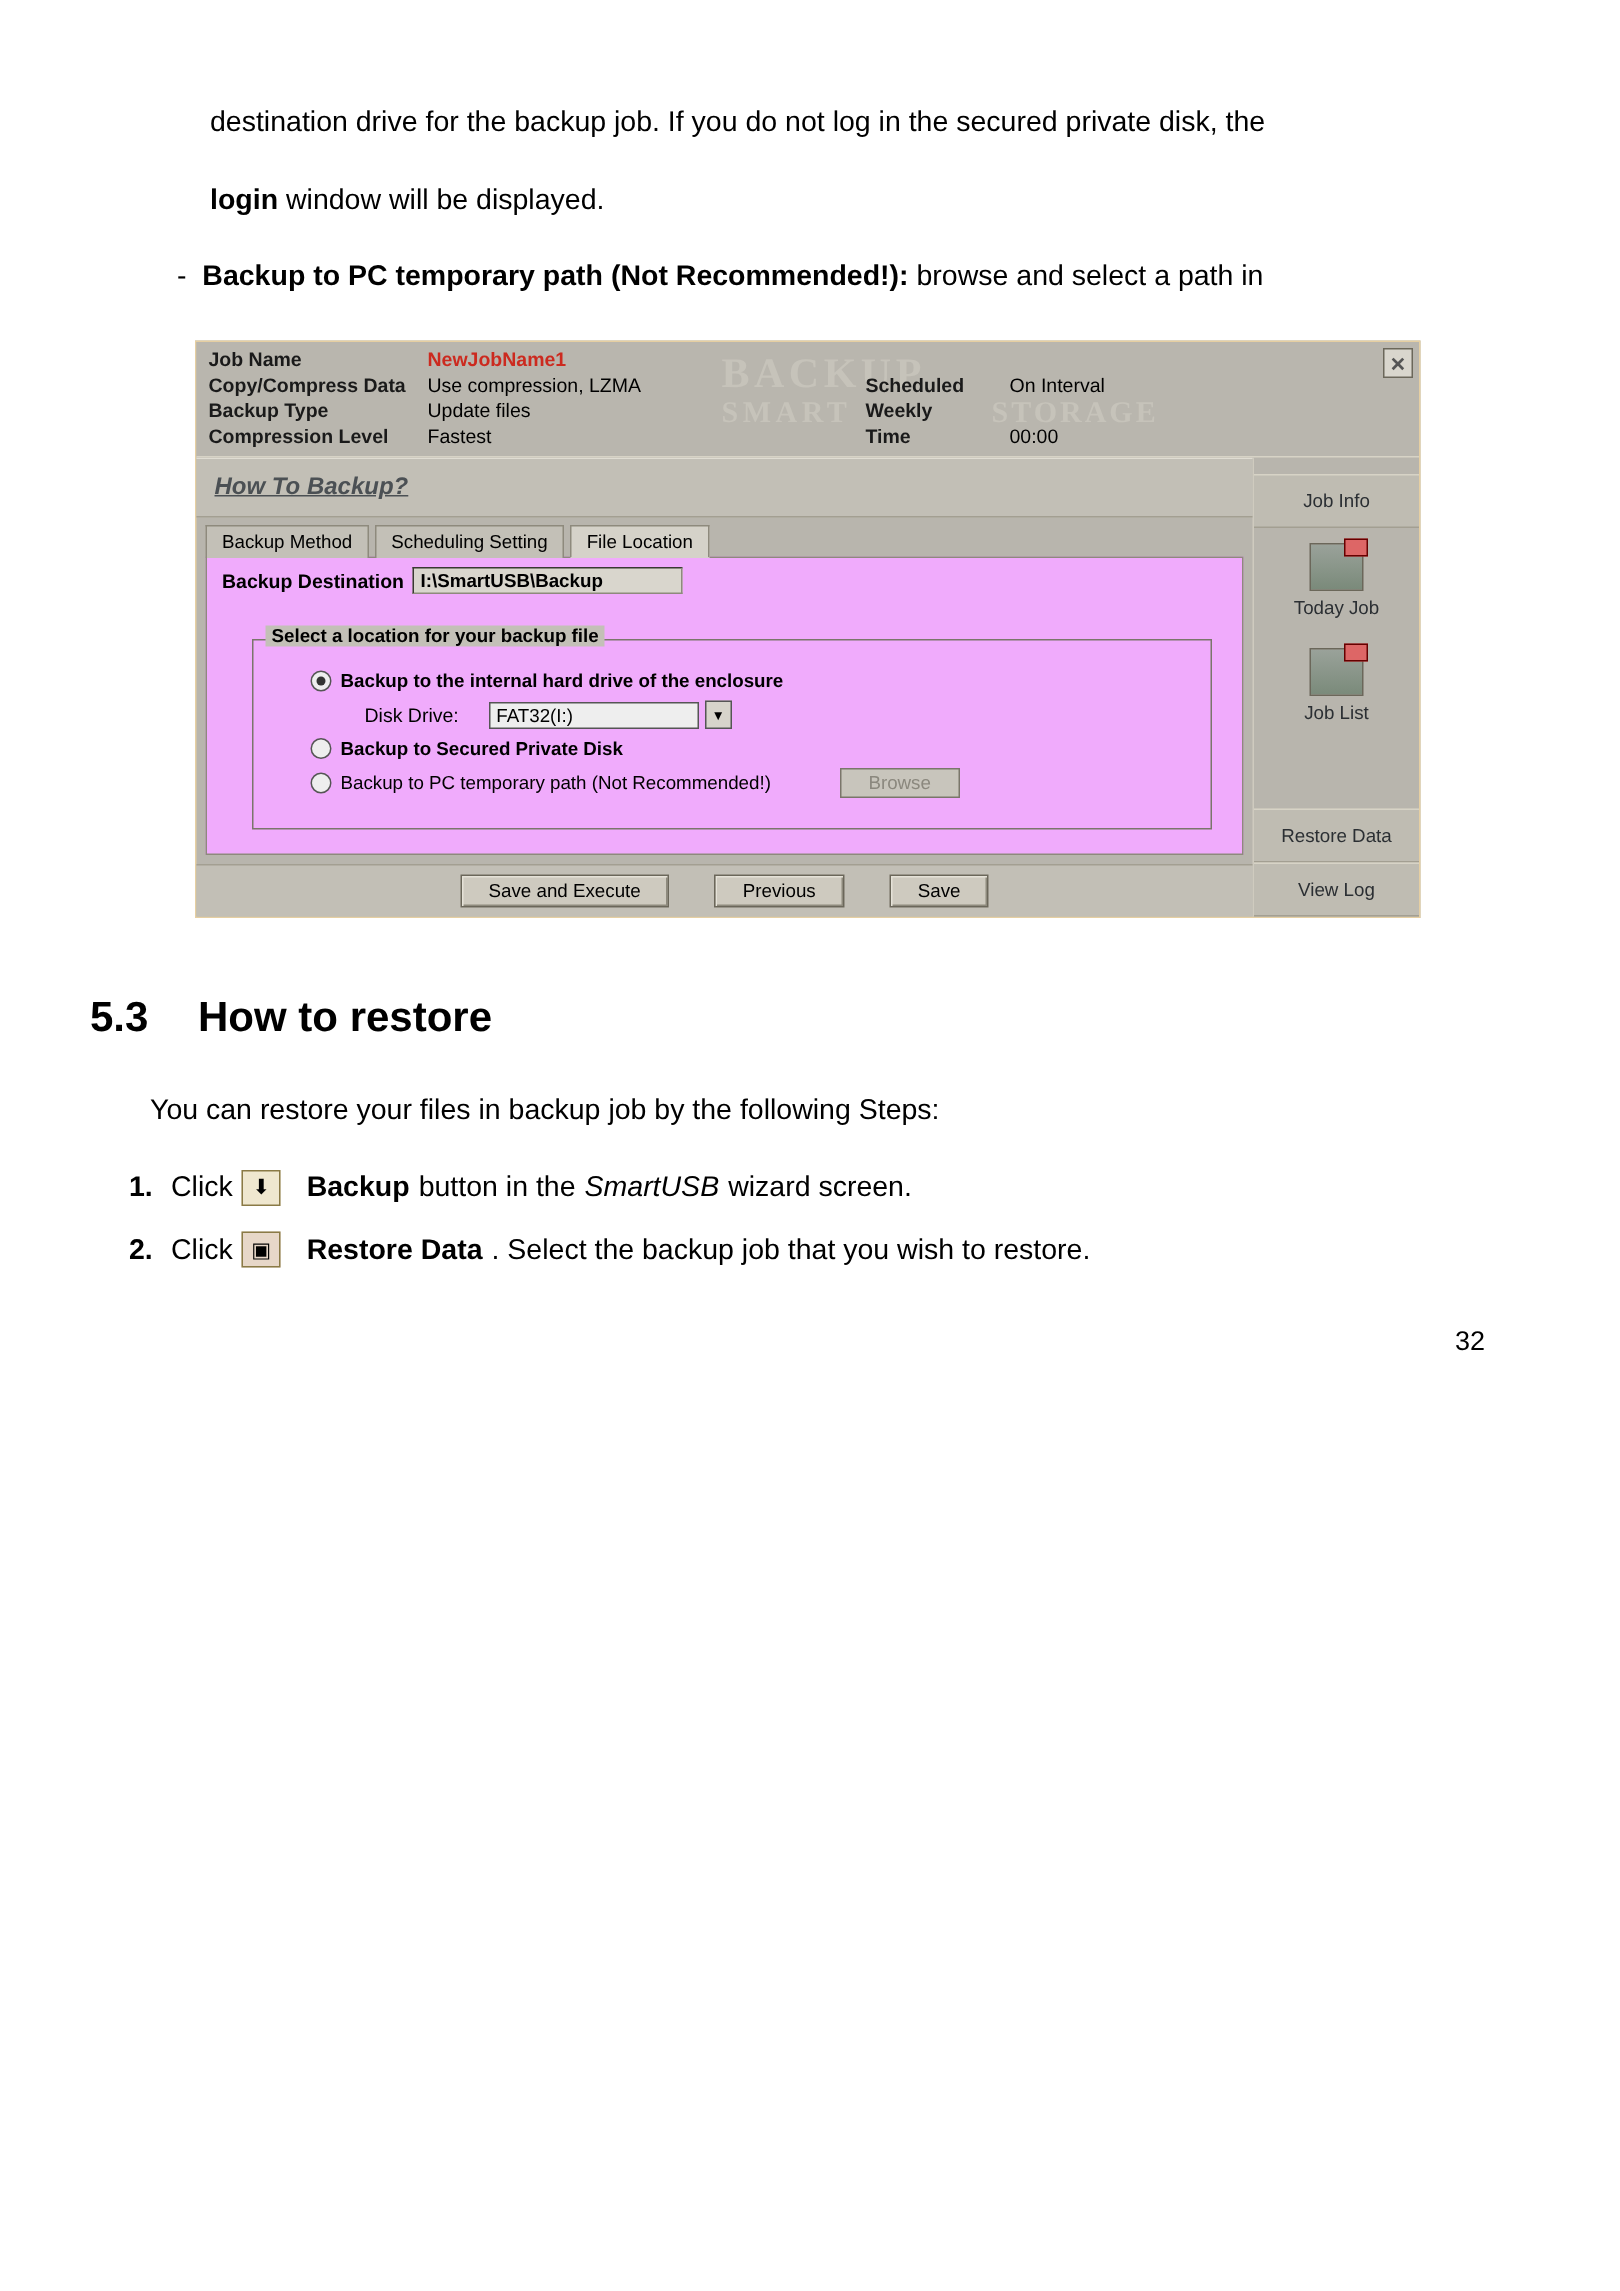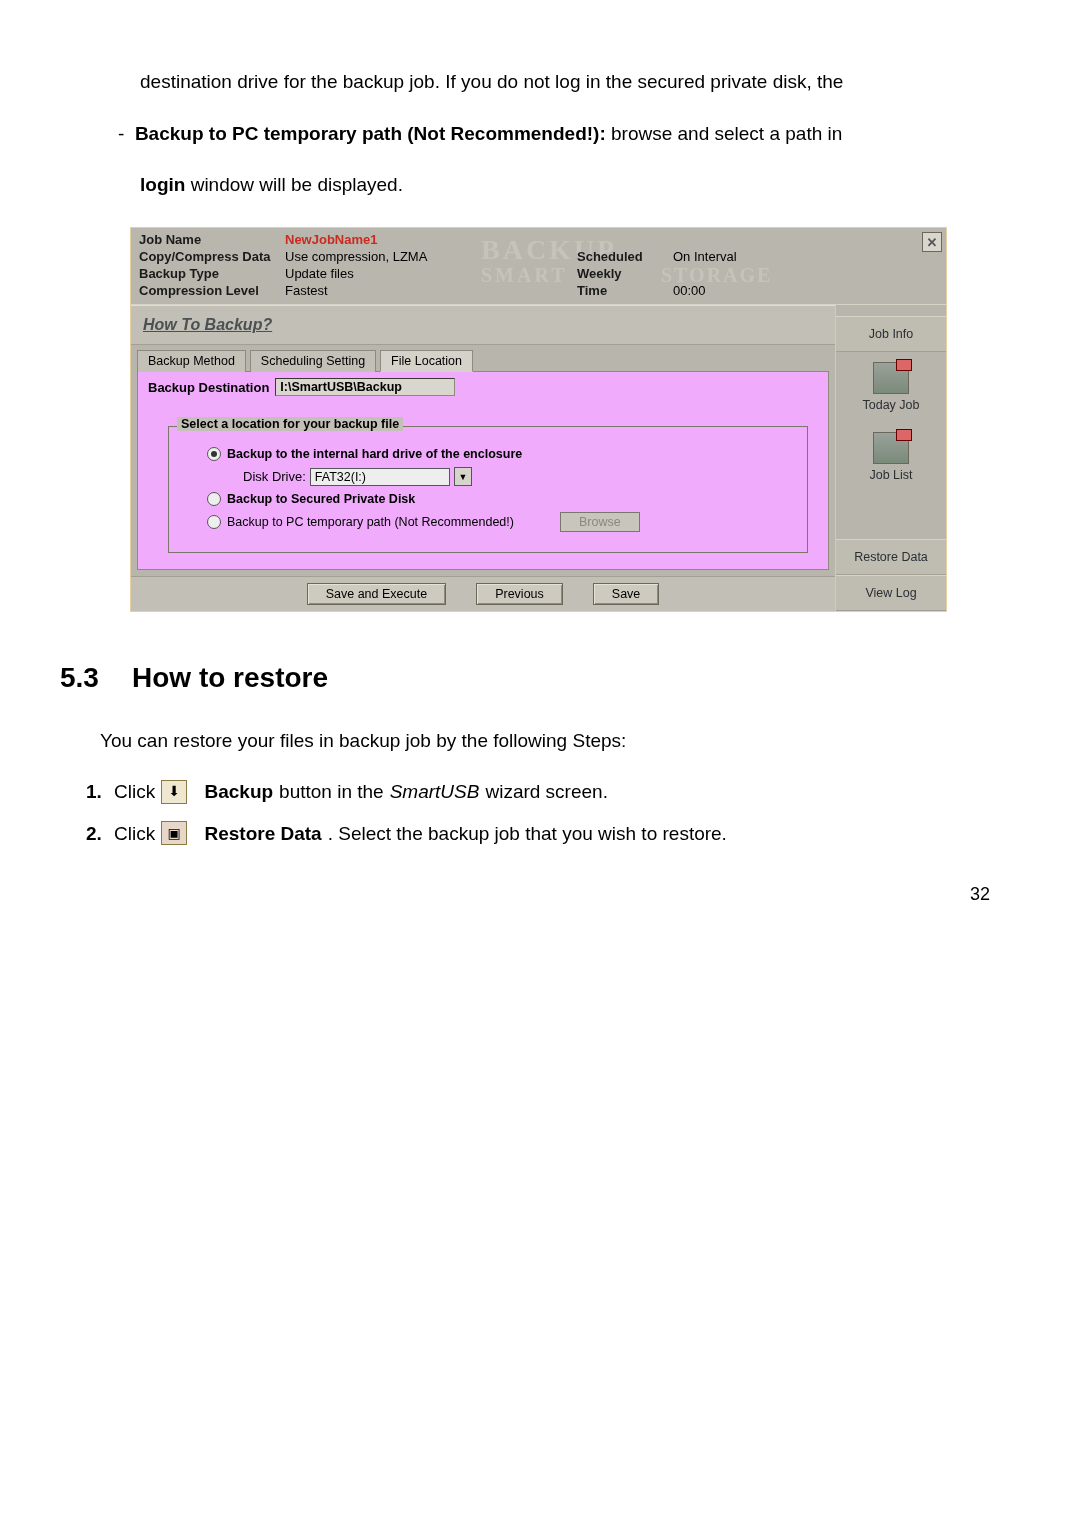--- a/index.html
+++ b/index.html
@@ -152,21 +152,21 @@
     font-size:12.5px;
   }
   .radio-row { display:flex; align-items:center; gap:6px; margin:6px 0 6px 24px; font-size:12.5px;}
   .radio-dot {
     width:12px;height:12px;border:1px solid #555;border-radius:50%;
     background:#eee;display:flex;align-items:center;justify-content:center;flex-shrink:0;
   }
   .radio-dot.sel::after{content:"";width:6px;height:6px;border-radius:50%;background:#333;}
   .dd-row{ display:flex; align-items:center; gap:4px; margin:6px 0 6px 60px;}
   .dd {
-    border:1px solid #555; background:#eee; padding:1px 4px; width:130px; font-size:12.5px; display:flex; align-items:center; justify-content:space-between;
+    border:1px solid #555; background:#eee; padding:1px 4px; width:130px; font-size:12.5px; display:flex; align-items:center; justify-content:space-between;margin-left:16px;
   }
   .dd-arrow{width:16px;height:17px;border:1px solid #555;background:#d7d4cb;display:flex;align-items:center;justify-content:center;font-size:9px;}
   .browse-btn {
     border:1px solid #7a766a;
     background:#c8c5bc;
     color:#8b887e;
     padding:2px 18px;
     font-size:12.5px;
     margin-left:40px;
   }
@@ -218,27 +218,27 @@
   .mini-icon{width:24px;height:22px;border:1px solid #8a7a46;background:#efe7cf;display:inline-flex;align-items:center;justify-content:center;font-size:14px;}
   .mini-icon.r{background:#e7d7c8;}
 
 </style>
 </head>
 <body>
 
 <div class="page">
 
   <p class="para ind1">destination drive for the backup job. If you do not log in the secured private disk, the</p>
+  <p class="para ind1">
+    <span class="bold">login</span><span> window will be displayed.</span>
+  </p>
+
   <p class="para li-dash">
     <span>-</span>&nbsp;
     <span class="bold">Backup to PC temporary path (Not Recommended!):</span><span> browse and select a path in</span>
-  </p>
-
-  <p class="para ind1">
-    <span class="bold">login</span><span> window will be displayed.</span>
   </p>
 
   <div class="win">
     <div class="win-top">
       <div class="wm-line wm1">BACKUP</div>
       <div class="wm-line wm2">SMART</div>
       <div class="wm-line wm3">STORAGE</div>
       <div class="close-x">✕</div>
       <div class="top-grid">
         <div class="lbl">Job Name</div>

